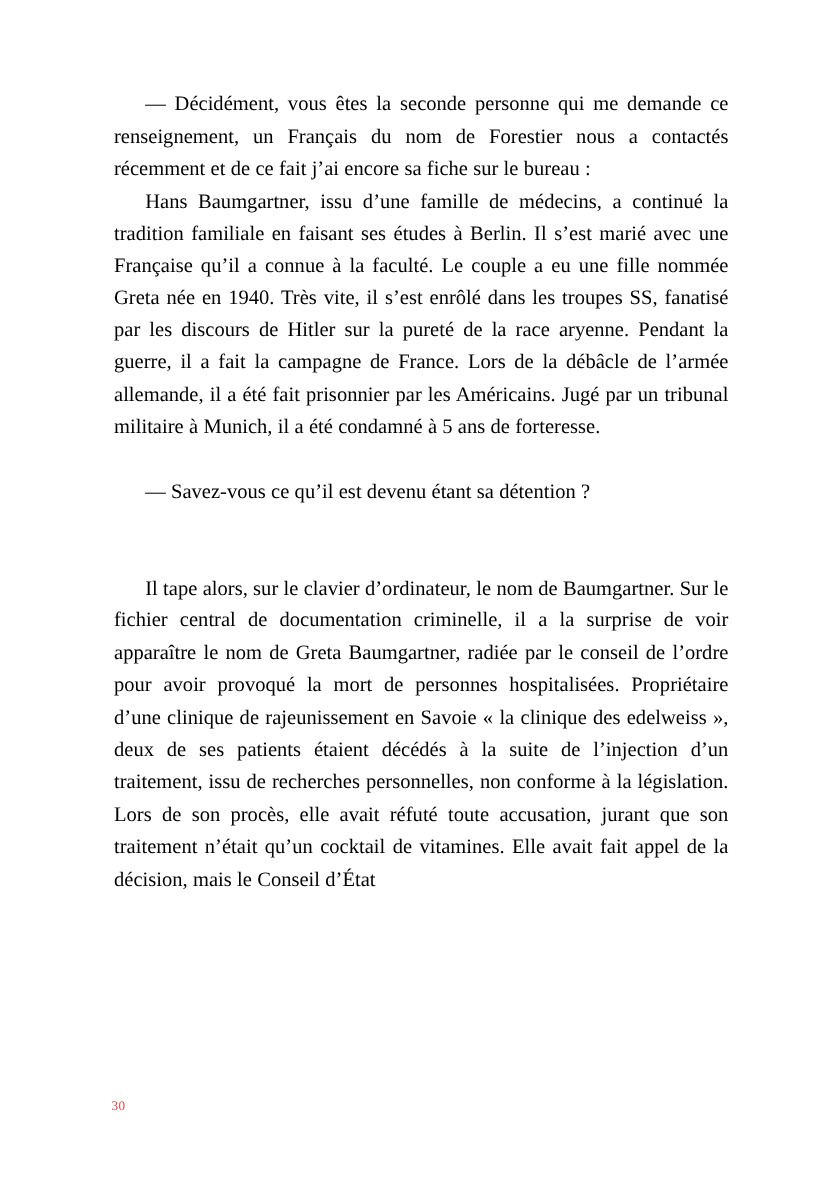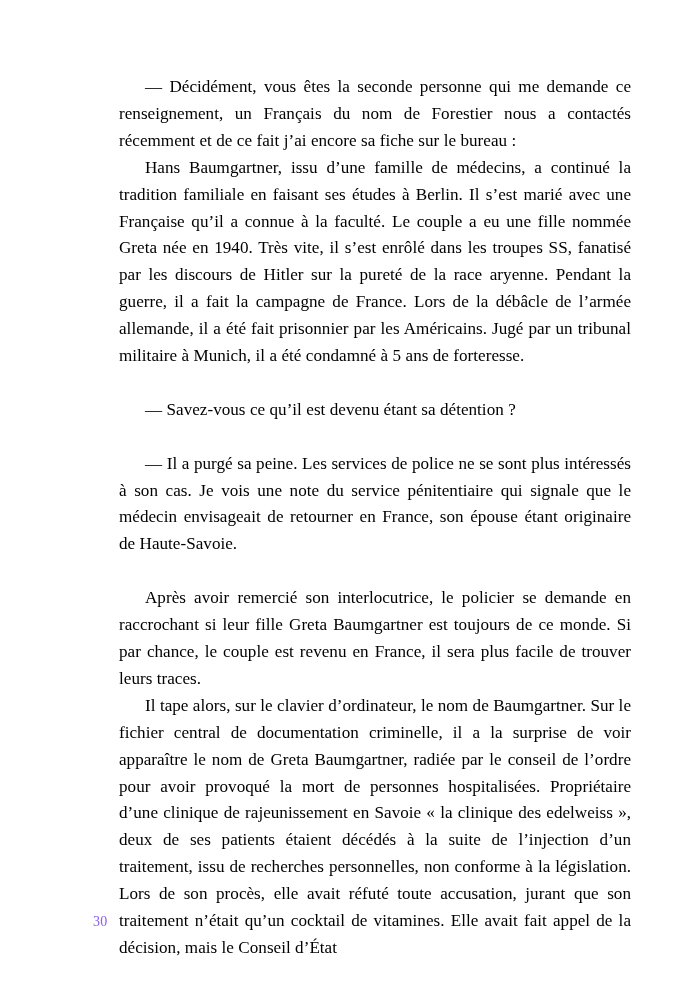--- a/index.html
+++ b/index.html
@@ -24,21 +24,20 @@
     width: 700px;
     height: 992px;
     background: #ffffff;
   }
 
   .text-column {
     position: absolute;
     left: 95px;
     top: 74px;
     width: 512px;
-    margin-left: 24px;
   }
 
   p.body-par {
     margin: 0;
     padding: 0;
     font-size: 17.1px;
     line-height: 26.9px;
     text-align: justify;
     text-justify: inter-word;
     text-indent: 26px;
@@ -54,49 +53,47 @@
 
   
   .gap-line {
     height: 26.9px;
   }
 
   .page-number {
     position: absolute;
     left: 93px;
     top: 912px;
-    font-size: 14px;
+    font-size: 11px;
     line-height: 20px;
     font-family: "Liberation Serif", "DejaVu Serif", serif;
-    color: #8b5cf6;
+    color: #ef4444;
     letter-spacing: 0.3px;
   }
 </style>
 </head>
 <body>
 
 <div class="page">
 
   <div class="text-column">
 
     <p class="body-par dialogue">— Décidément, vous êtes la seconde personne qui me demande ce renseignement, un Français du nom de Forestier nous a contactés récemment et de ce fait j’ai encore sa fiche sur le bureau :</p>
 
     <p class="body-par">Hans Baumgartner, issu d’une famille de médecins, a continué la tradition familiale en faisant ses études à Berlin. Il s’est marié avec une Française qu’il a connue à la faculté. Le couple a eu une fille nommée Greta née en 1940. Très vite, il s’est enrôlé dans les troupes SS, fanatisé par les discours de Hitler sur la pureté de la race aryenne. Pendant la guerre, il a fait la campagne de France. Lors de la débâcle de l’armée allemande, il a été fait prisonnier par les Américains. Jugé par un tribunal militaire à Munich, il a été condamné à 5 ans de forteresse.</p>
 
     <div class="gap-line"></div>
 
     <p class="body-par dialogue">— Savez-vous ce qu’il est devenu étant sa détention ?</p>
 
     <div class="gap-line"></div>
 
-    <p class="body-par dialogue">— Il a purgé sa peine. Les services de police ne se sont plus intéressés à son cas. Je vois une note du service pénitentiaire qui signale que le médecin envisageait de retourner en France, son épouse étant originaire de Haute-Savoie.</p>
 
     <div class="gap-line"></div>
 
-    <p class="body-par">Après avoir remercié son interlocutrice, le policier se demande en raccrochant si leur fille Greta Baumgartner est toujours de ce monde. Si par chance, le couple est revenu en France, il sera plus facile de trouver leurs traces.</p>
 
     <p class="body-par">Il tape alors, sur le clavier d’ordinateur, le nom de Baumgartner. Sur le fichier central de documentation criminelle, il a la surprise de voir apparaître le nom de Greta Baumgartner, radiée par le conseil de l’ordre pour avoir provoqué la mort de personnes hospitalisées. Propriétaire d’une clinique de rajeunissement en Savoie « la clinique des edelweiss », deux de ses patients étaient décédés à la suite de l’injection d’un traitement, issu de recherches personnelles, non conforme à la législation. Lors de son procès, elle avait réfuté toute accusation, jurant que son traitement n’était qu’un cocktail de vitamines. Elle avait fait appel de la décision, mais le Conseil d’État</p>
 
   </div>
 
   <div class="page-number">30</div>
 
 </div>
 
 </body></html>

